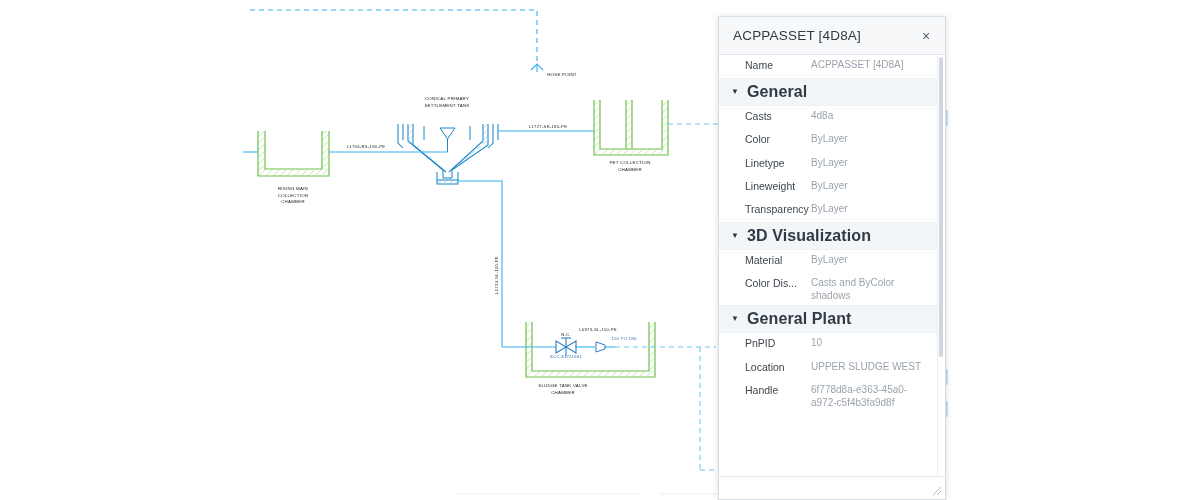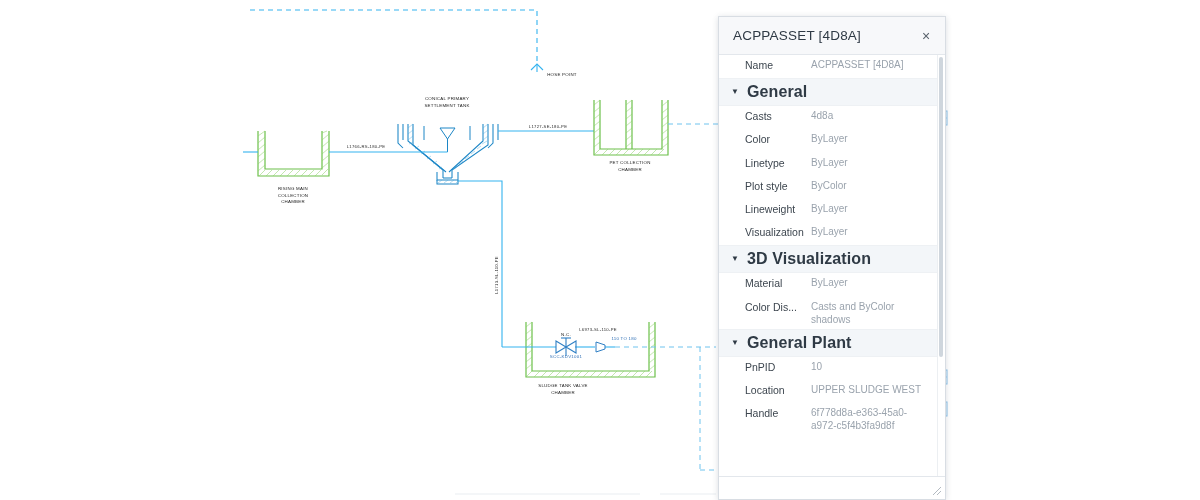--- a/index.html
+++ b/index.html
@@ -436,29 +436,25 @@
         </div>
         <div class="prow">
           <div class="plabel">Color</div>
           <div class="pvalue">ByLayer</div>
         </div>
         <div class="prow">
           <div class="plabel">Linetype</div>
           <div class="pvalue">ByLayer</div>
         </div>
         <div class="prow">
-          <div class="plabel">Plot style</div>
-          <div class="pvalue">ByColor</div>
-        </div>
-        <div class="prow">
           <div class="plabel">Lineweight</div>
           <div class="pvalue">ByLayer</div>
         </div>
         <div class="prow">
-          <div class="plabel">Visualization</div>
+          <div class="plabel">Transparency</div>
           <div class="pvalue">ByLayer</div>
         </div>
 
         <div class="group">
           <span class="caret">▼</span>
           <span class="gtitle">3D Visualization</span>
         </div>
         <div class="prow">
           <div class="plabel">Material</div>
           <div class="pvalue">ByLayer</div>

